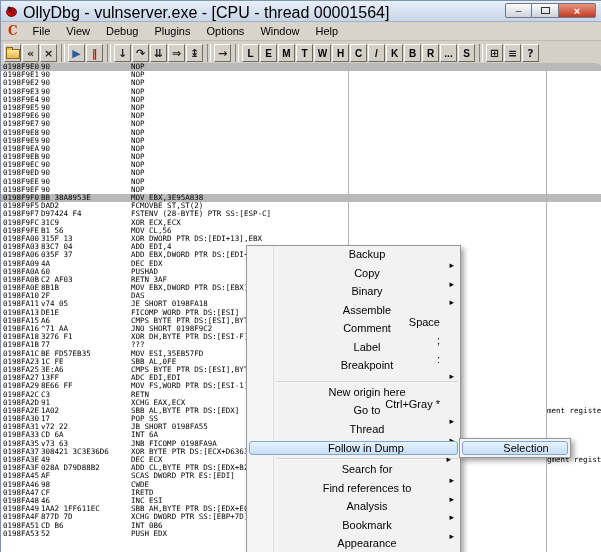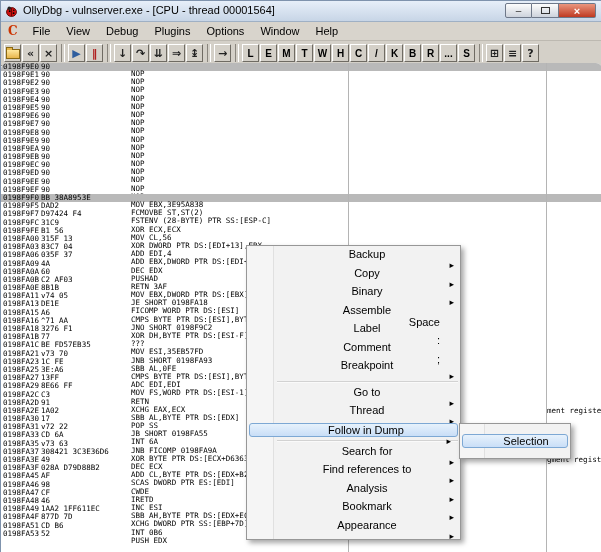--- a/index.html
+++ b/index.html
@@ -3,21 +3,21 @@
 <meta charset="utf-8">
 <style>
   html,body{margin:0;padding:0;background:#888;}
   .win{position:relative;width:601px;height:552px;overflow:hidden;background:#fff;
        border-left:1px solid #7f93ad;border-top:1px solid #7f93ad;box-sizing:border-box;
        font-family:"Liberation Sans","DejaVu Sans",sans-serif;}
   
   .titlebar{position:relative;height:20px;background:linear-gradient(#e7eff9,#c7d5e6);
             border-bottom:1px solid #9fb0c4;}
   .appicon{position:absolute;left:4px;top:3px;}
-  .tlt{position:absolute;left:22px;top:3px;font-size:11px;color:#000;white-space:nowrap;}
+  .tlt{position:absolute;left:22px;top:3px;font-size:16px;color:#000;white-space:nowrap;}
   .cap{position:absolute;top:2px;right:5px;display:flex;z-index:6;}
   .cbtn{width:27px;height:15px;display:flex;align-items:center;justify-content:center;
         border:1px solid #6e7889;border-left:none;background:linear-gradient(#fdfdfd,#cdd3dc);
         font-size:10px;color:#333;padding:0;cursor:default;}
   .cbtn:first-child{border-left:1px solid #6e7889;border-radius:2px 0 0 2px;}
   .cbtn.close{width:37px;background:linear-gradient(#ea967f,#bf3a22);color:#fff;
               font-weight:bold;border-radius:0 2px 2px 0;font-size:11px;}
   .maxbox{width:7px;height:5px;border:1px solid #333;display:inline-block;}
   
   .menubar{height:18px;background:#d8d4cc;display:flex;align-items:center;
@@ -37,41 +37,41 @@
             border:1px solid #8a6914;position:relative;margin-top:2px;display:inline-block;}
   .g-folder::before{content:"";position:absolute;top:-3px;left:-1px;width:5px;height:2px;
             background:#e8b64c;border:1px solid #8a6914;border-bottom:none;}
   
   .listing{position:absolute;top:62px;left:0;width:601px;bottom:0;background:#ffffff;
            overflow:hidden;z-index:1;font:7.5px/8.2px "DejaVu Sans Mono",monospace;color:#000;border-radius:6px;}
   .lrow{position:relative;height:8.2px;}
   .lrow span{position:absolute;top:0;white-space:pre;}
   .addr{left:2px;}
   .hex{left:40px;}
-  .dis{left:130px;margin-top:7px;}
+  .dis{left:130px;}
   .cmt{left:546px;}
   .sel{background:#b9b9b9;}
   .colsep{position:absolute;top:62px;bottom:0;width:1px;background:#b4b4b4;z-index:2;}
   
   .ctx{position:absolute;left:245px;top:244px;width:215px;z-index:10;
        border:1px solid #979797;box-shadow:3px 3px 5px rgba(0,0,0,.35);
        padding:2px 0;box-sizing:border-box;
        background:linear-gradient(to right,#f5f5f5 0,#f5f5f5 26px,#e0e0e0 26px,#e0e0e0 27px,#f2f2f2 27px);}
   .citem{display:flex;align-items:center;height:18.5px;padding:0 6px 0 33px;
          font-size:11px;color:#000;position:relative;box-sizing:border-box;flex-direction:column;}
   .citem.hl{margin:0 2px;padding-left:31px;height:14px;border:1px solid #7da8d4;
             border-radius:3px;background:linear-gradient(#e7f2fc,#c9def7);}
   .clab{white-space:nowrap;}
   .csc{margin-left:auto;padding-right:14px;white-space:nowrap;}
   .carr{margin-left:auto;font-size:9px;width:10px;text-align:right;
         font-family:"DejaVu Sans",sans-serif;}
   .msep{height:1px;background:#d2d2d2;border-bottom:1px solid #fafafa;margin:3px 2px 3px 30px;}
-  .sub{position:absolute;left:458px;top:422px;width:112px;z-index:11;
+  .sub{position:absolute;left:458px;top:437px;width:112px;z-index:11;
        border:1px solid #979797;box-shadow:3px 3px 5px rgba(0,0,0,.35);
-       padding:10px 0;box-sizing:border-box;
+       padding:2px 0;box-sizing:border-box;
        background:linear-gradient(to right,#f5f5f5 0,#f5f5f5 24px,#e0e0e0 24px,#e0e0e0 25px,#f2f2f2 25px);}
   .sub .citem{padding-left:30px;}
   .sub .citem.hl{padding-left:28px;}
 </style>
 </head>
 <body>
 
 <div class="win">
 
   <div class="titlebar">
@@ -332,20 +332,25 @@
         <span class="addr">0198FA0B</span>
         <span class="hex">C2 AF03</span>
         <span class="dis">RETN 3AF</span>
       </div>
       <div class="lrow">
         <span class="addr">0198FA0E</span>
         <span class="hex">8B1B</span>
         <span class="dis">MOV EBX,DWORD PTR DS:[EBX]</span>
       </div>
       <div class="lrow">
+        <span class="addr">0198FA10</span>
+        <span class="hex">2F</span>
+        <span class="dis">DAS</span>
+      </div>
+      <div class="lrow">
         <span class="addr">0198FA11</span>
         <span class="hex">v74 05</span>
         <span class="dis">JE SHORT 0198FA18</span>
       </div>
       <div class="lrow">
         <span class="addr">0198FA13</span>
         <span class="hex">DE1E</span>
         <span class="dis">FICOMP WORD PTR DS:[ESI]</span>
       </div>
       <div class="lrow">
@@ -365,25 +370,20 @@
       </div>
       <div class="lrow">
         <span class="addr">0198FA1B</span>
         <span class="hex">77</span>
         <span class="dis">???</span>
       </div>
       <div class="lrow">
         <span class="addr">0198FA1C</span>
         <span class="hex">BE FD57EB35</span>
         <span class="dis">MOV ESI,35EB57FD</span>
-      </div>
-      <div class="lrow">
-        <span class="addr">0198FA21</span>
-        <span class="hex">v73 70</span>
-        <span class="dis">JNB SHORT 0198FA93</span>
       </div>
       <div class="lrow">
         <span class="addr">0198FA23</span>
         <span class="hex">1C FE</span>
         <span class="dis">SBB AL,0FE</span>
       </div>
       <div class="lrow">
         <span class="addr">0198FA25</span>
         <span class="hex">3E:A6</span>
         <span class="dis">CMPS BYTE PTR DS:[ESI],BYTE PTR</span>
@@ -505,32 +505,36 @@
       </div>
       <div class="citem">
         <span class="clab">Binary</span>
         <span class="carr">▸</span>
       </div>
       <div class="citem">
         <span class="clab">Assemble</span>
         <span class="csc">Space</span>
       </div>
       <div class="citem">
+        <span class="clab">Comment</span>
+        <span class="csc">;</span>
+      </div>
+      <div class="citem">
         <span class="clab">Label</span>
         <span class="csc">:</span>
       </div>
       <div class="citem">
-        <span class="clab">Comment</span>
-        <span class="csc">;</span>
-      </div>
-      <div class="citem">
         <span class="clab">Breakpoint</span>
         <span class="carr">▸</span>
       </div>
       <div class="msep"></div>
+      <div class="citem">
+        <span class="clab">New origin here</span>
+        <span class="csc">Ctrl+Gray *</span>
+      </div>
       <div class="citem">
         <span class="clab">Go to</span>
         <span class="carr">▸</span>
       </div>
       <div class="citem">
         <span class="clab">Thread</span>
         <span class="carr">▸</span>
       </div>
       <div class="citem hl">
         <span class="clab">Follow in Dump</span>

